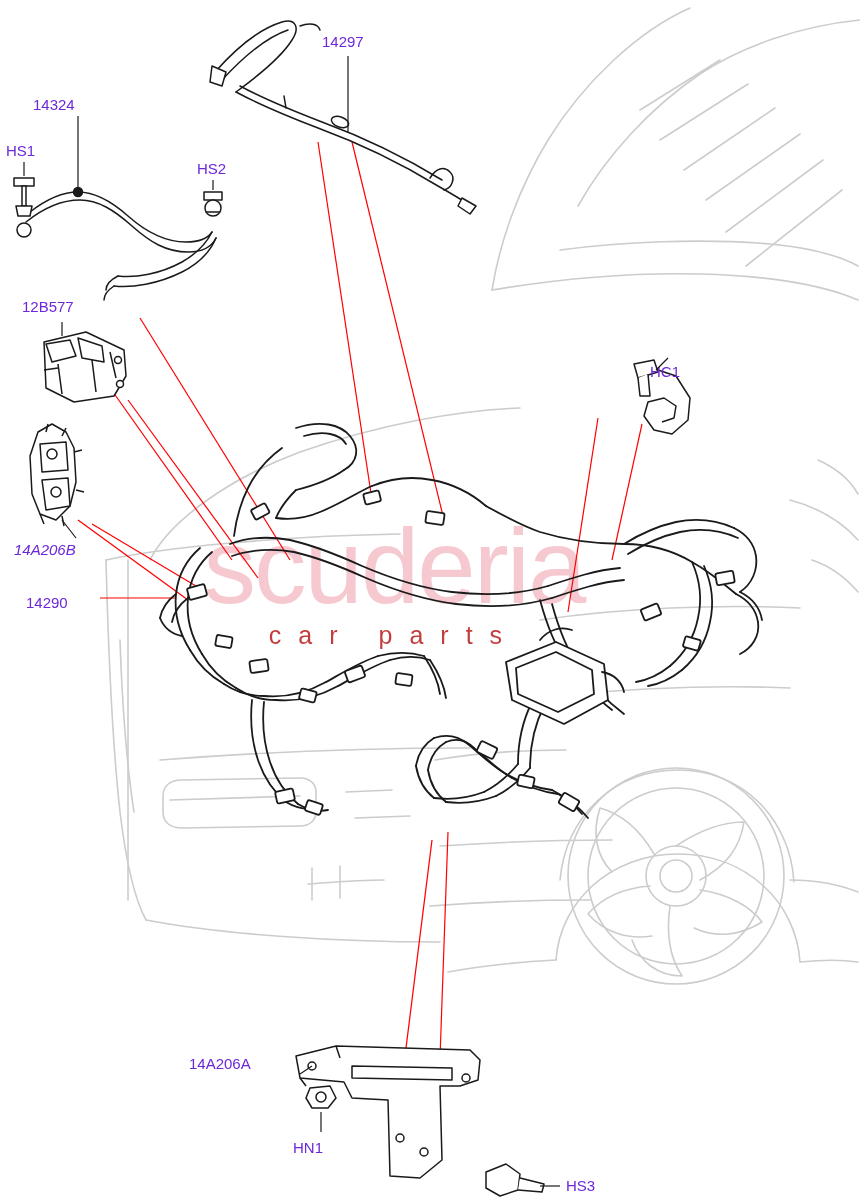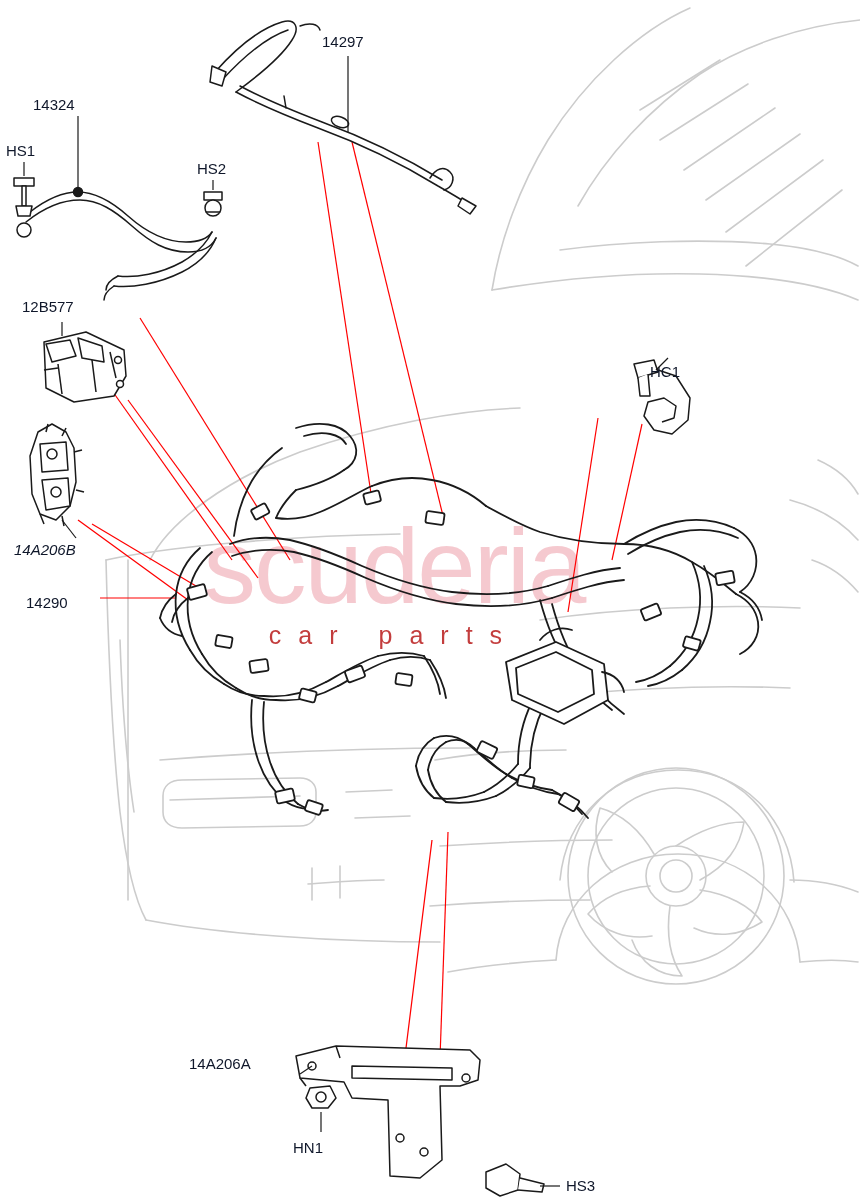--- a/index.html
+++ b/index.html
@@ -21,21 +21,21 @@
     height: 1200px;
   }
   svg.layer {
     position: absolute;
     left: 0; top: 0;
     width: 860px;
     height: 1200px;
   }
   .label {
     position: absolute;
-    color: #0f172a;
+    color: #6d28d9;
     font-size: 15px;
     font-family: "Liberation Sans", sans-serif;
     white-space: nowrap;
     font-weight: 400;
   }
   .watermark {
     position: absolute;
     left: 0;
     top: 520px;
     width: 788px;

